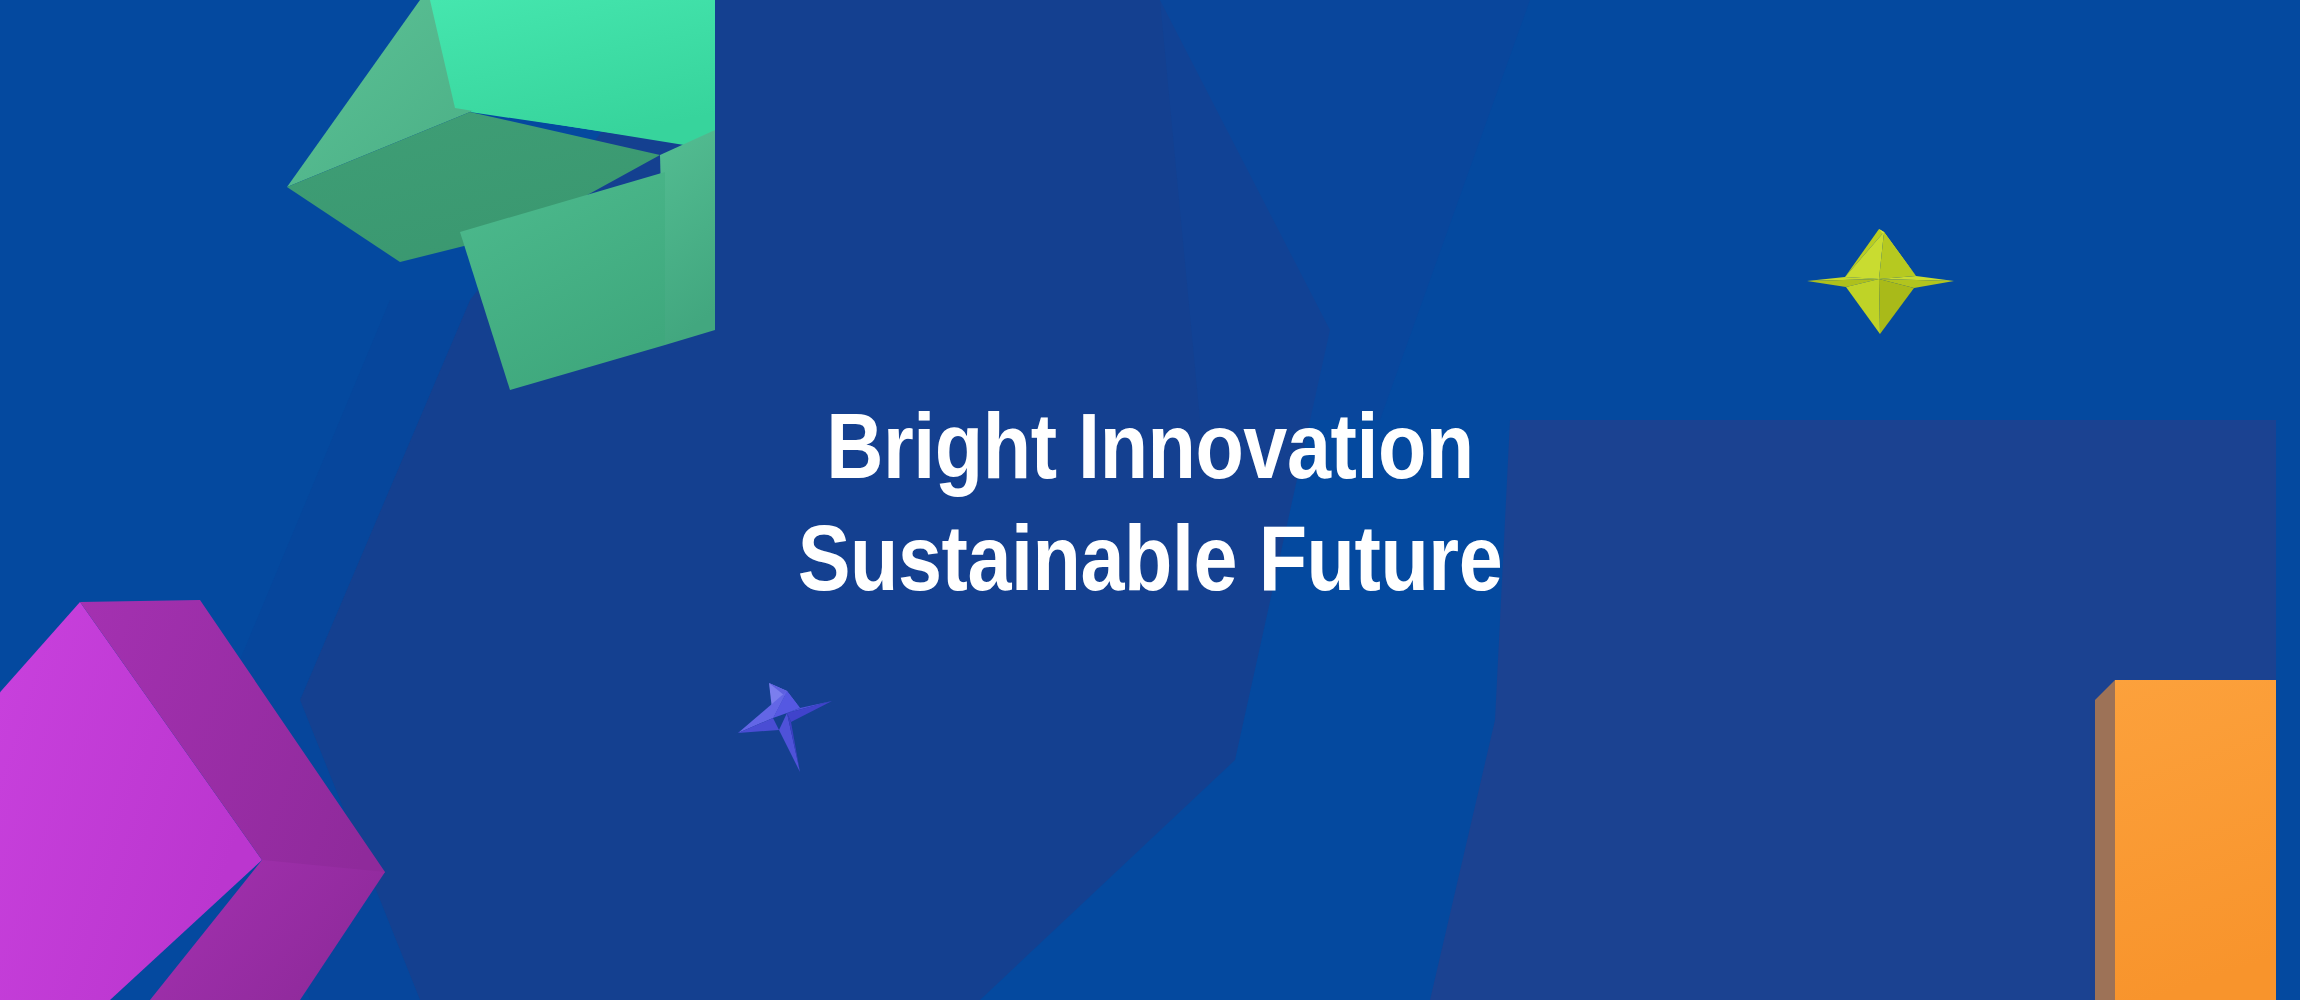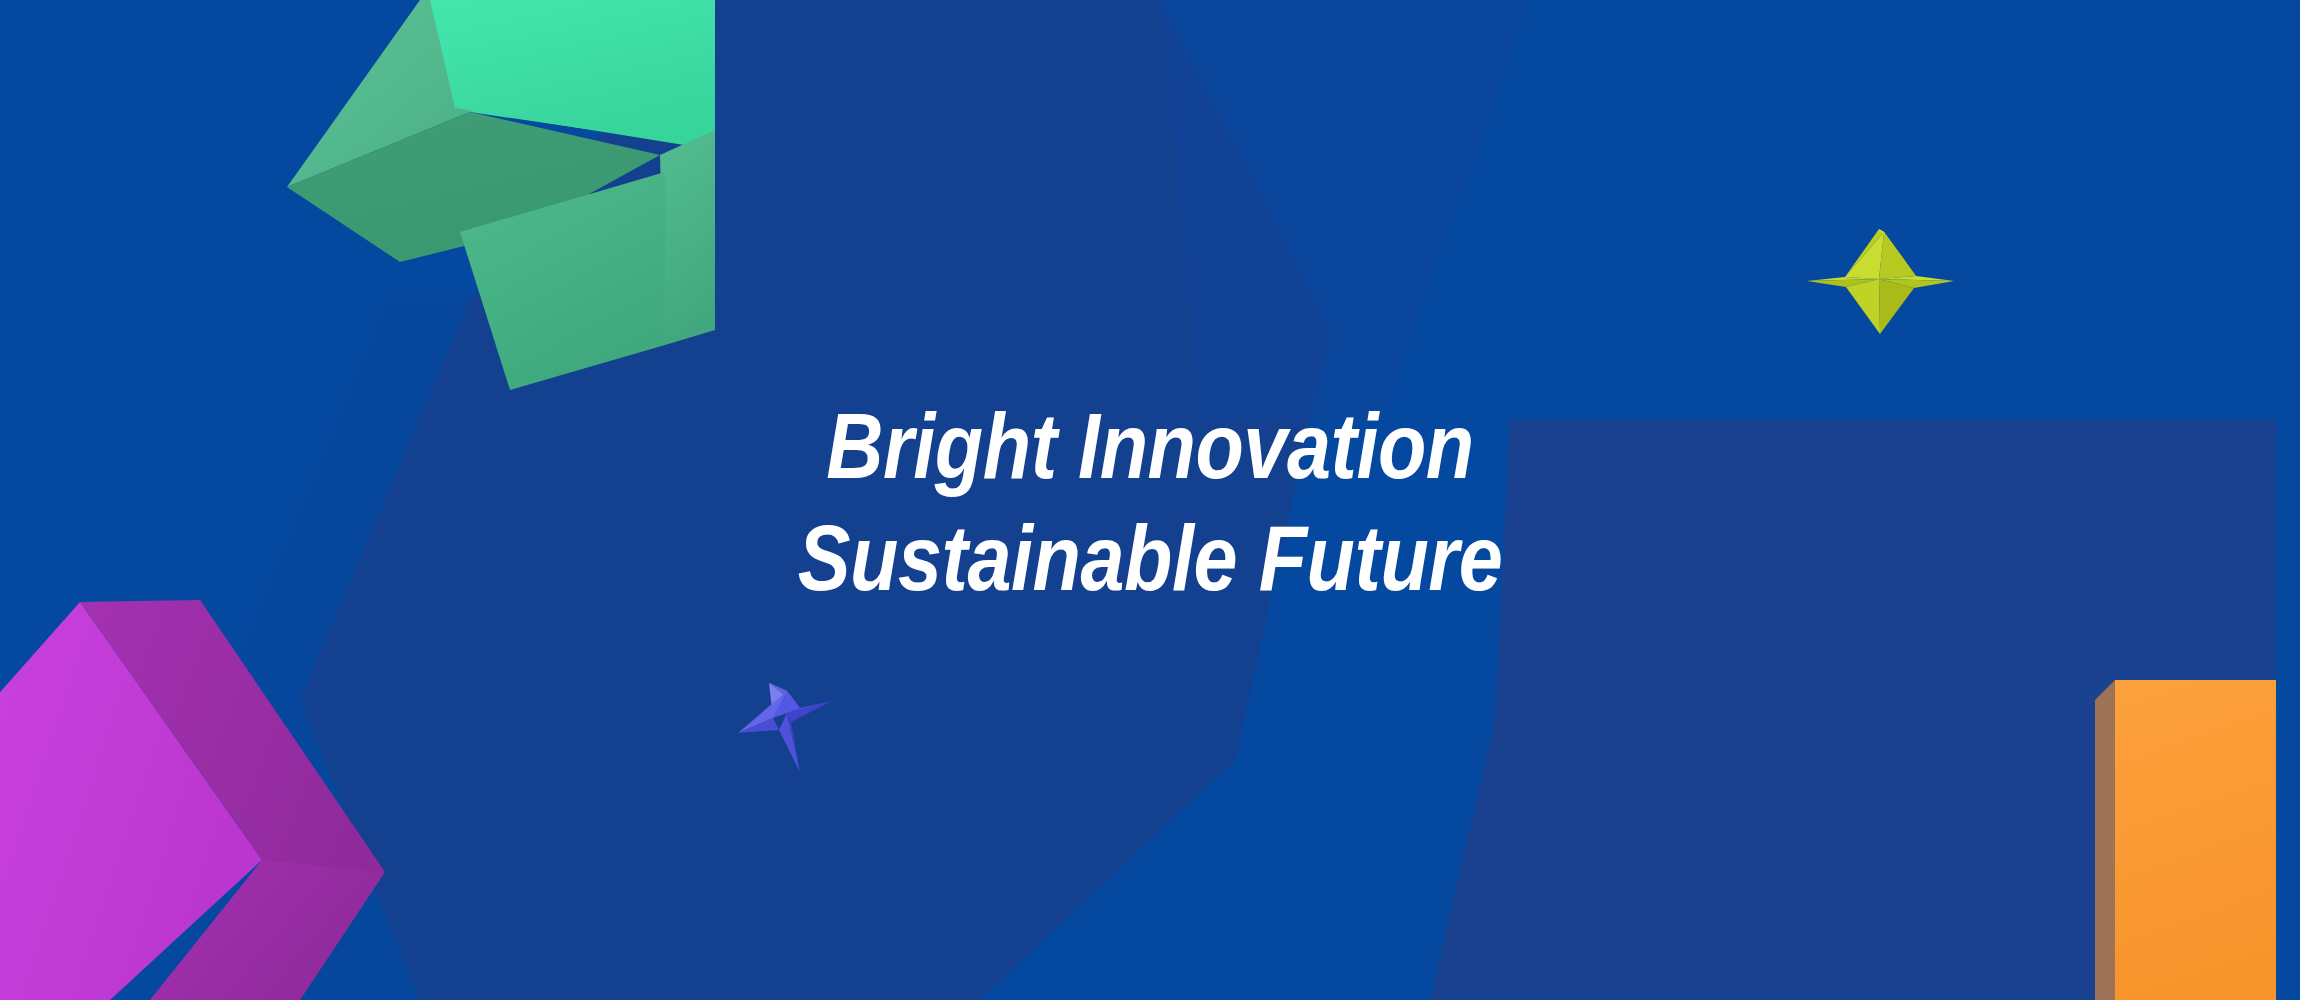--- a/index.html
+++ b/index.html
@@ -11,21 +11,20 @@
   body {
     font-family: "Liberation Sans", sans-serif;
   }
 
   #hero-banner {
     position: relative;
     width: 2276px;
     height: 1000px;
     overflow: hidden;
     background: #04499f;
-    font-style: italic;
   }
 
   
   #background-layer {
     position: absolute;
     inset: 0;
     width: 2300px;
     height: 1000px;
     display: block;
   }

